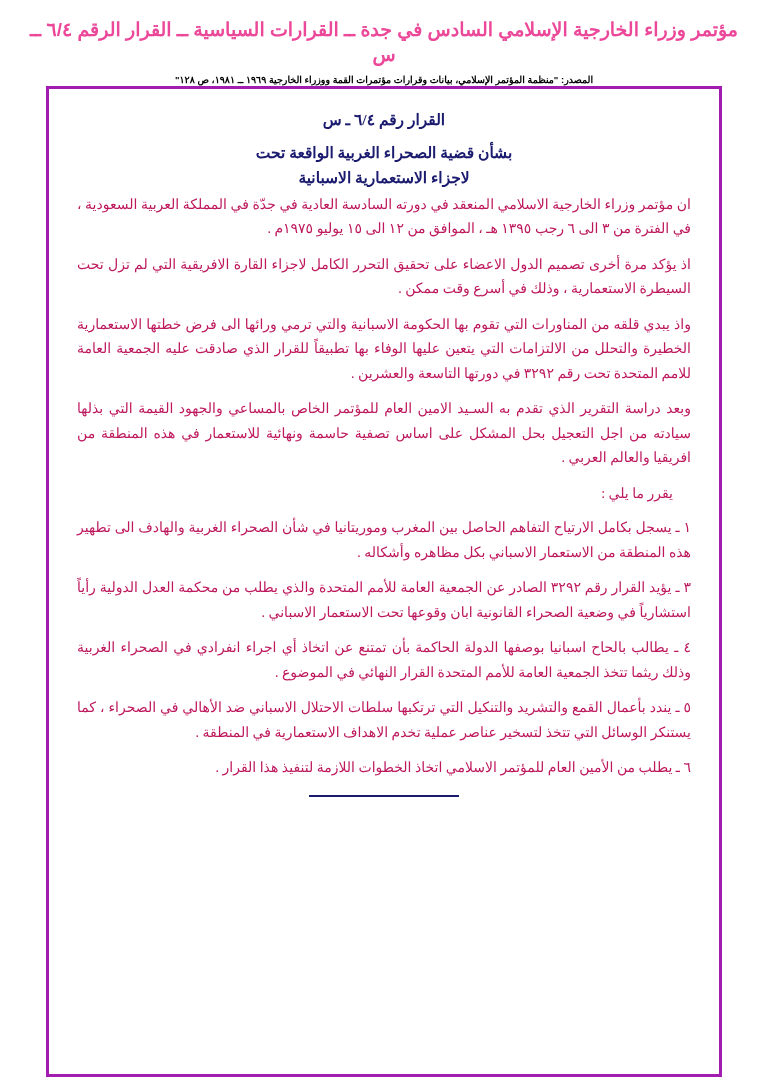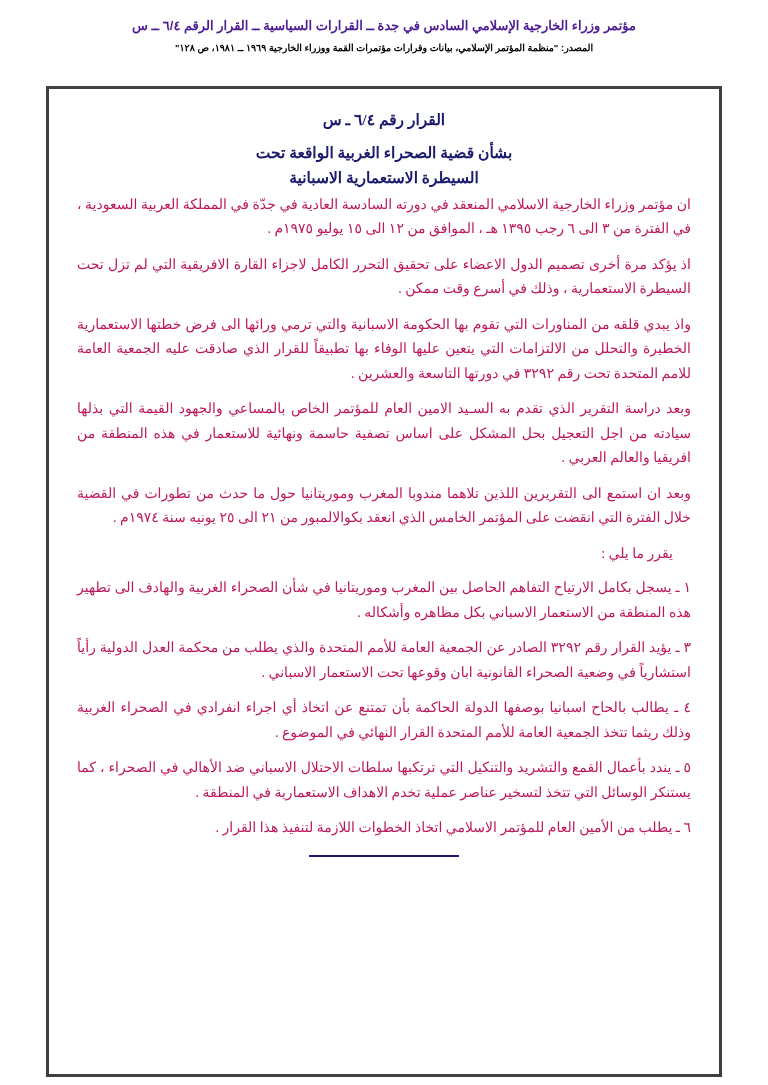--- a/index.html
+++ b/index.html
@@ -22,40 +22,40 @@
     padding: 0;
     position: relative;
   }
   .doc-header {
     text-align: center;
     padding: 18px 24px 0 24px;
   }
   .header-title {
     font-family: "Liberation Sans", sans-serif;
     font-weight: bold;
-    font-size: 13px;
-    color: #4c1d95;
+    font-size: 19px;
+    color: #ec4899;
     letter-spacing: 0;
     line-height: 1.3;
   }
   .header-source {
     font-family: "Liberation Sans", sans-serif;
     font-weight: bold;
     font-size: 9.5px;
     color: #000000;
     margin-top: 7px;
     line-height: 1.3;
   }
   .frame {
     position: absolute;
     top: 86px;
     left: 46px;
     right: 46px;
     bottom: 8px;
-    border: 3px solid #404040;
+    border: 3px solid #a21caf;
     box-sizing: border-box;
     background: #ffffff;
   }
   .frame-inner {
     padding: 16px 28px 10px 28px;
     height: 100%;
     box-sizing: border-box;
     overflow: hidden;
   }
   .res-number {
@@ -109,28 +109,27 @@
     <div class="header-source">المصدر: "منظمة المؤتمر الإسلامي، بيانات وقرارات مؤتمرات القمة ووزراء الخارجية ١٩٦٩ ــ ١٩٨١، ص ١٢٨"</div>
   </div>
 
   <div class="frame">
     <div class="frame-inner">
 
       <div class="res-number">القرار رقم ٦/٤ ـ س</div>
 
       <div class="res-subject">
         <div>بشأن قضية الصحراء الغربية الواقعة تحت</div>
-        <div>السيطرة الاستعمارية الاسبانية</div>
+        <div>لاجزاء الاستعمارية الاسبانية</div>
       </div>
 
       <p class="para">ان مؤتمر وزراء الخارجية الاسلامي المنعقد في دورته السادسة العادية في جدّة في المملكة العربية السعودية ، في الفترة من ٣ الى ٦ رجب ١٣٩٥ هـ ، الموافق من ١٢ الى ١٥ يوليو ١٩٧٥م .</p>
       <p class="para">اذ يؤكد مرة أخرى تصميم الدول الاعضاء على تحقيق التحرر الكامل لاجزاء القارة الافريقية التي لم تزل تحت السيطرة الاستعمارية ، وذلك في أسرع وقت ممكن .</p>
       <p class="para">واذ يبدي قلقه من المناورات التي تقوم بها الحكومة الاسبانية والتي ترمي ورائها الى فرض خطتها الاستعمارية الخطيرة والتحلل من الالتزامات التي يتعين عليها الوفاء بها تطبيقاً للقرار الذي صادقت عليه الجمعية العامة للامم المتحدة تحت رقم ٣٢٩٢ في دورتها التاسعة والعشرين .</p>
       <p class="para">وبعد دراسة التقرير الذي تقدم به السـيد الامين العام للمؤتمر الخاص بالمساعي والجهود القيمة التي بذلها سيادته من اجل التعجيل بحل المشكل على اساس تصفية حاسمة ونهائية للاستعمار في هذه المنطقة من افريقيا والعالم العربي .</p>
-      <p class="para">وبعد ان استمع الى التقريرين اللذين تلاهما مندوبا المغرب وموريتانيا حول ما حدث من تطورات في القضية خلال الفترة التي انقضت على المؤتمر الخامس الذي انعقد بكوالالمبور من ٢١ الى ٢٥ يونيه سنة ١٩٧٤م .</p>
 
       <p class="para decide">يقرر ما يلي :</p>
 
       <p class="para item">١ ـ يسجل بكامل الارتياح التفاهم الحاصل بين المغرب وموريتانيا في شأن الصحراء الغربية والهادف الى تطهير هذه المنطقة من الاستعمار الاسباني بكل مظاهره وأشكاله .</p>
       <p class="para item">٣ ـ يؤيد القرار رقم ٣٢٩٢ الصادر عن الجمعية العامة للأمم المتحدة والذي يطلب من محكمة العدل الدولية رأياً استشارياً في وضعية الصحراء القانونية ابان وقوعها تحت الاستعمار الاسباني .</p>
       <p class="para item">٤ ـ يطالب بالحاح اسبانيا بوصفها الدولة الحاكمة بأن تمتنع عن اتخاذ أي اجراء انفرادي في الصحراء الغربية وذلك ريثما تتخذ الجمعية العامة للأمم المتحدة القرار النهائي في الموضوع .</p>
       <p class="para item">٥ ـ يندد بأعمال القمع والتشريد والتنكيل التي ترتكبها سلطات الاحتلال الاسباني ضد الأهالي في الصحراء ، كما يستنكر الوسائل التي تتخذ لتسخير عناصر عملية تخدم الاهداف الاستعمارية في المنطقة .</p>
       <p class="para item">٦ ـ يطلب من الأمين العام للمؤتمر الاسلامي اتخاذ الخطوات اللازمة لتنفيذ هذا القرار .</p>
 
       <div class="rule"></div>

